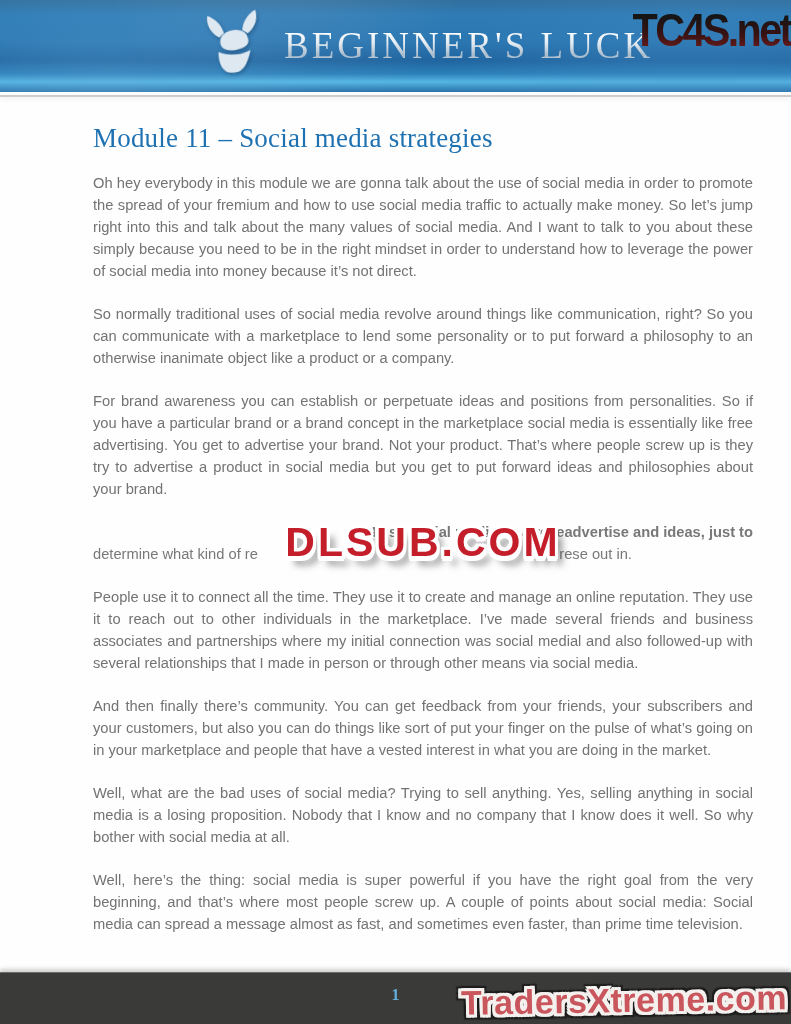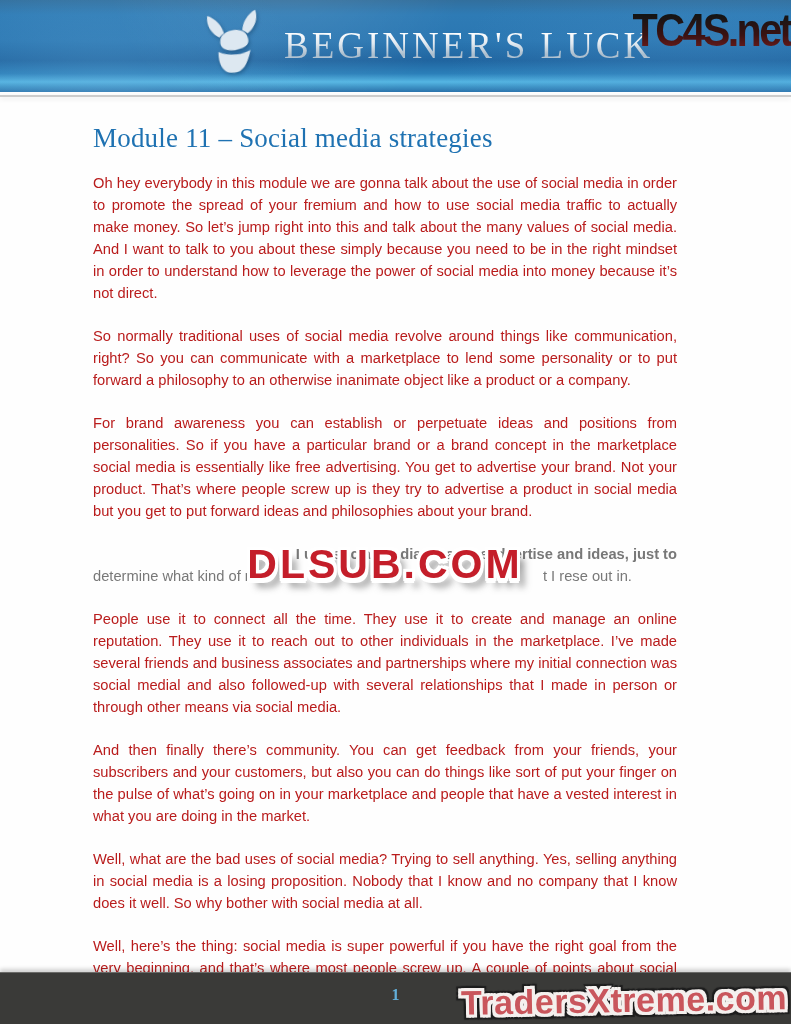--- a/index.html
+++ b/index.html
@@ -65,40 +65,40 @@
   }
   .banner-divider {
     height: 2px;
     margin-top: 3px;
     background: #cccccc;
     box-shadow: 0 2px 5px rgba(0,0,0,0.10);
   }
 
   
   .content {
-    padding: 26px 114px 0 93px;
+    padding: 26px 38px 0 93px;
   }
   .doc-title {
     font-family: "Liberation Serif", serif;
     font-size: 27px;
     font-weight: 400;
     color: #1f72b2;
     letter-spacing: 0.2px;
   }
   .doc-subtitle {
     font-family: "Liberation Serif", serif;
     font-size: 17px;
     color: #7e8fa3;
     margin-top: 2px;
   }
   .body-text { margin-top: 18px; }
   .body-text p {
     font-size: 14.7px;
     line-height: 22px;
-    color: #b91c1c;
+    color: #737373;
     text-align: justify;
     margin-bottom: 21px;
   }
 
   
   .obscured {
     position: relative;
     margin-bottom: 21px;
     font-size: 14.7px;
     line-height: 22px;

